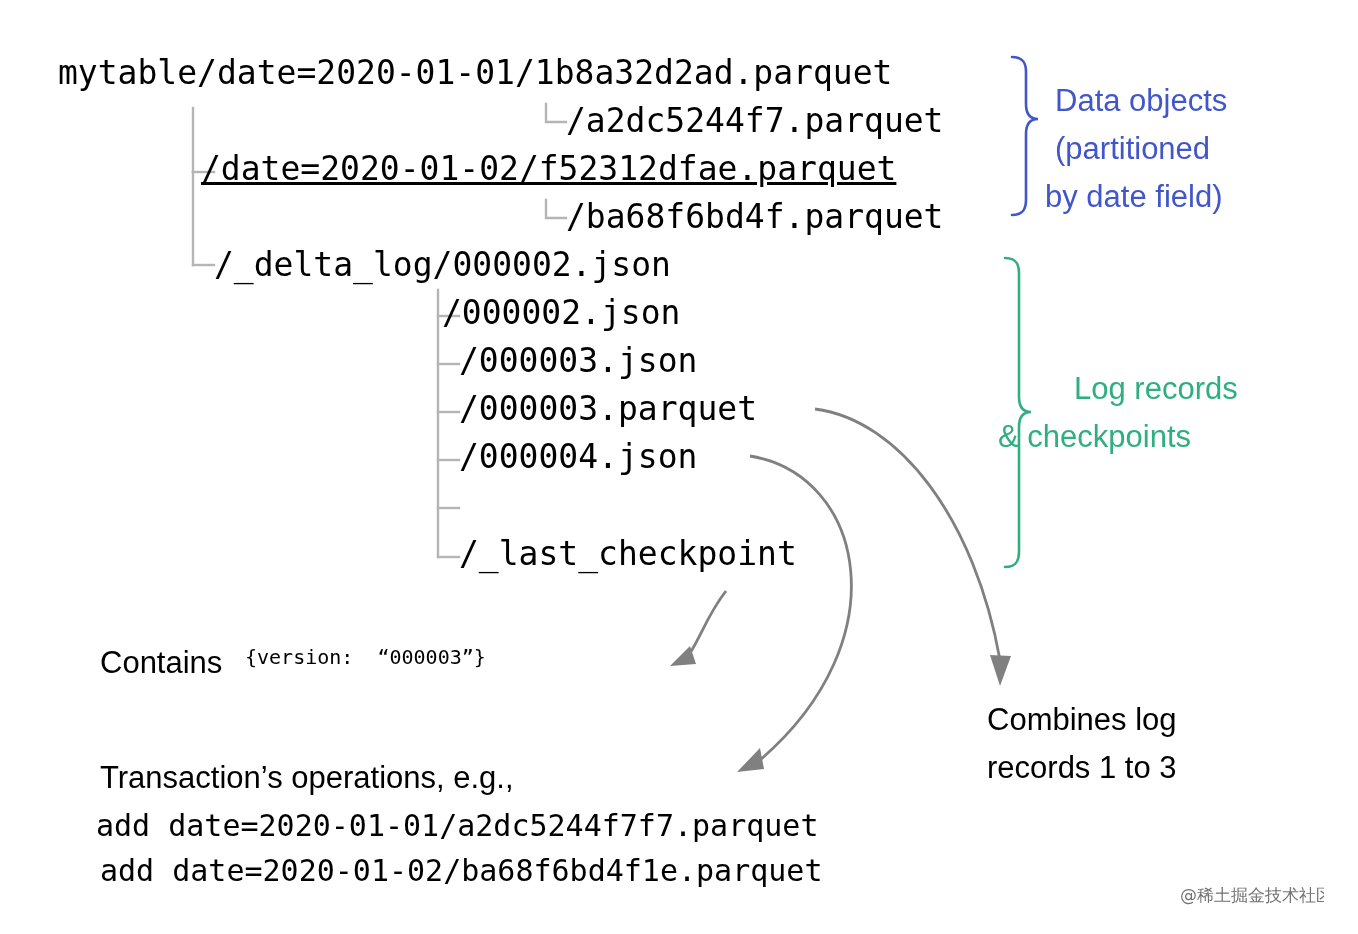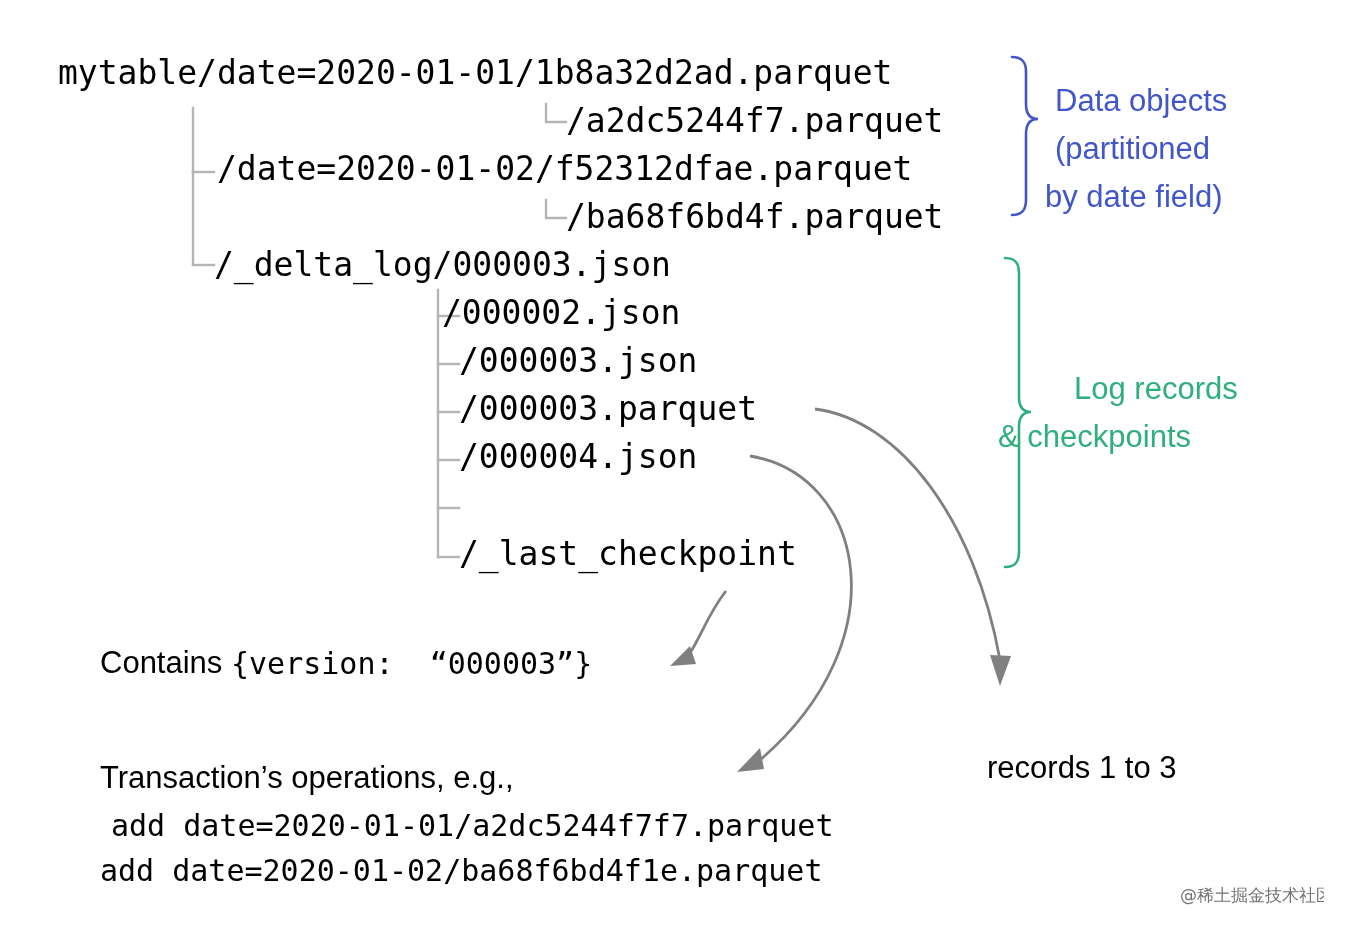--- a/index.html
+++ b/index.html
@@ -56,31 +56,32 @@
     position: absolute;
     color: #000000;
     font-family: "DejaVu Sans Mono", "Liberation Mono", monospace;
     font-size: 30px;
     line-height: 1.22;
     white-space: pre;
   }
   .contains-row {
     position: absolute;
     display: flex;
-    align-items: flex-end;
-    white-space: pre;
+    align-items: flex-start;
+    white-space: pre;
+    gap: 14px;
   }
   .contains-row .lbl {
     font-family: "Liberation Sans", sans-serif;
     font-size: 31px;
     color: #000;
   }
   .contains-row .val {
     font-family: "DejaVu Sans Mono", "Liberation Mono", monospace;
-    font-size: 30px;
+    font-size: 20px;
     color: #000;
   }
   .watermark {
     position: absolute;
     color: #737373;
     font-family: "DejaVu Sans", sans-serif;
     font-size: 17px;
     white-space: pre;
   }
   svg.overlay {
@@ -154,25 +155,25 @@
     <g stroke="#808080" stroke-width="2.8" fill="none">
       <path d="M726,591 C706,616 698,645 685,660"></path>
       <polygon points="670,666 690,646 696,664" fill="#808080" stroke="none"></polygon>
     </g>
   </svg>
 
   <div class="tree-line mono" style="left:58px; top:56px;">mytable/date=2020-01-01/1b8a32d2ad.parquet</div>
 
   <div class="tree-line mono" style="left:566px; top:104px;">/a2dc5244f7.parquet</div>
 
-  <div class="tree-line mono" style="left:217px; top:152px;">/date=2020-01-02/f52312dfae.parquet</div>
+  <div class="tree-line mono" style="left:201px; top:152px;text-decoration:underline;">/date=2020-01-02/f52312dfae.parquet</div>
 
   <div class="tree-line mono" style="left:566px; top:200px;">/ba68f6bd4f.parquet</div>
 
-  <div class="tree-line mono" style="left:214px; top:248px;">/_delta_log/000003.json</div>
+  <div class="tree-line mono" style="left:214px; top:248px;">/_delta_log/000002.json</div>
 
   <div class="tree-line mono" style="left:442px; top:296px;">/000002.json</div>
 
   <div class="tree-line mono" style="left:459px; top:344px;">/000003.json</div>
 
   <div class="tree-line mono" style="left:459px; top:392px;">/000003.parquet</div>
 
   <div class="tree-line mono" style="left:459px; top:440px;">/000004.json</div>
 
 
@@ -184,20 +185,21 @@
 
   <div class="annot-green" style="left:1062px; top:372px;margin-left:12px;">Log records</div>
   <div class="annot-green" style="left:998px; top:420px;">&amp; checkpoints</div>
 
   <div class="contains-row" style="left:100px; top:645px;">
     <span class="lbl">Contains </span>
     <span class="val">{version:  “000003”}</span>
   </div>
 
   <div class="note-sans" style="left:100px; top:760px;">Transaction’s operations, e.g.,</div>
-  <div class="note-mono" style="left:111px; top:808px;">add date=2020-01-01/a2dc5244f7f7.parquet</div>
+  <div class="note-mono" style="left:96px; top:808px;">add date=2020-01-01/a2dc5244f7f7.parquet</div>
   <div class="note-mono" style="left:100px; top:853px;">add date=2020-01-02/ba68f6bd4f1e.parquet</div>
 
+  <div class="note-sans" style="left:987px; top:702px;">Combines log</div>
   <div class="note-sans" style="left:987px; top:750px;">records 1 to 3</div>
 
   <div class="watermark" style="left:1180px; top:884px;">@稀土掘金技术社区</div>
 
 </div>
 
 </body></html>

